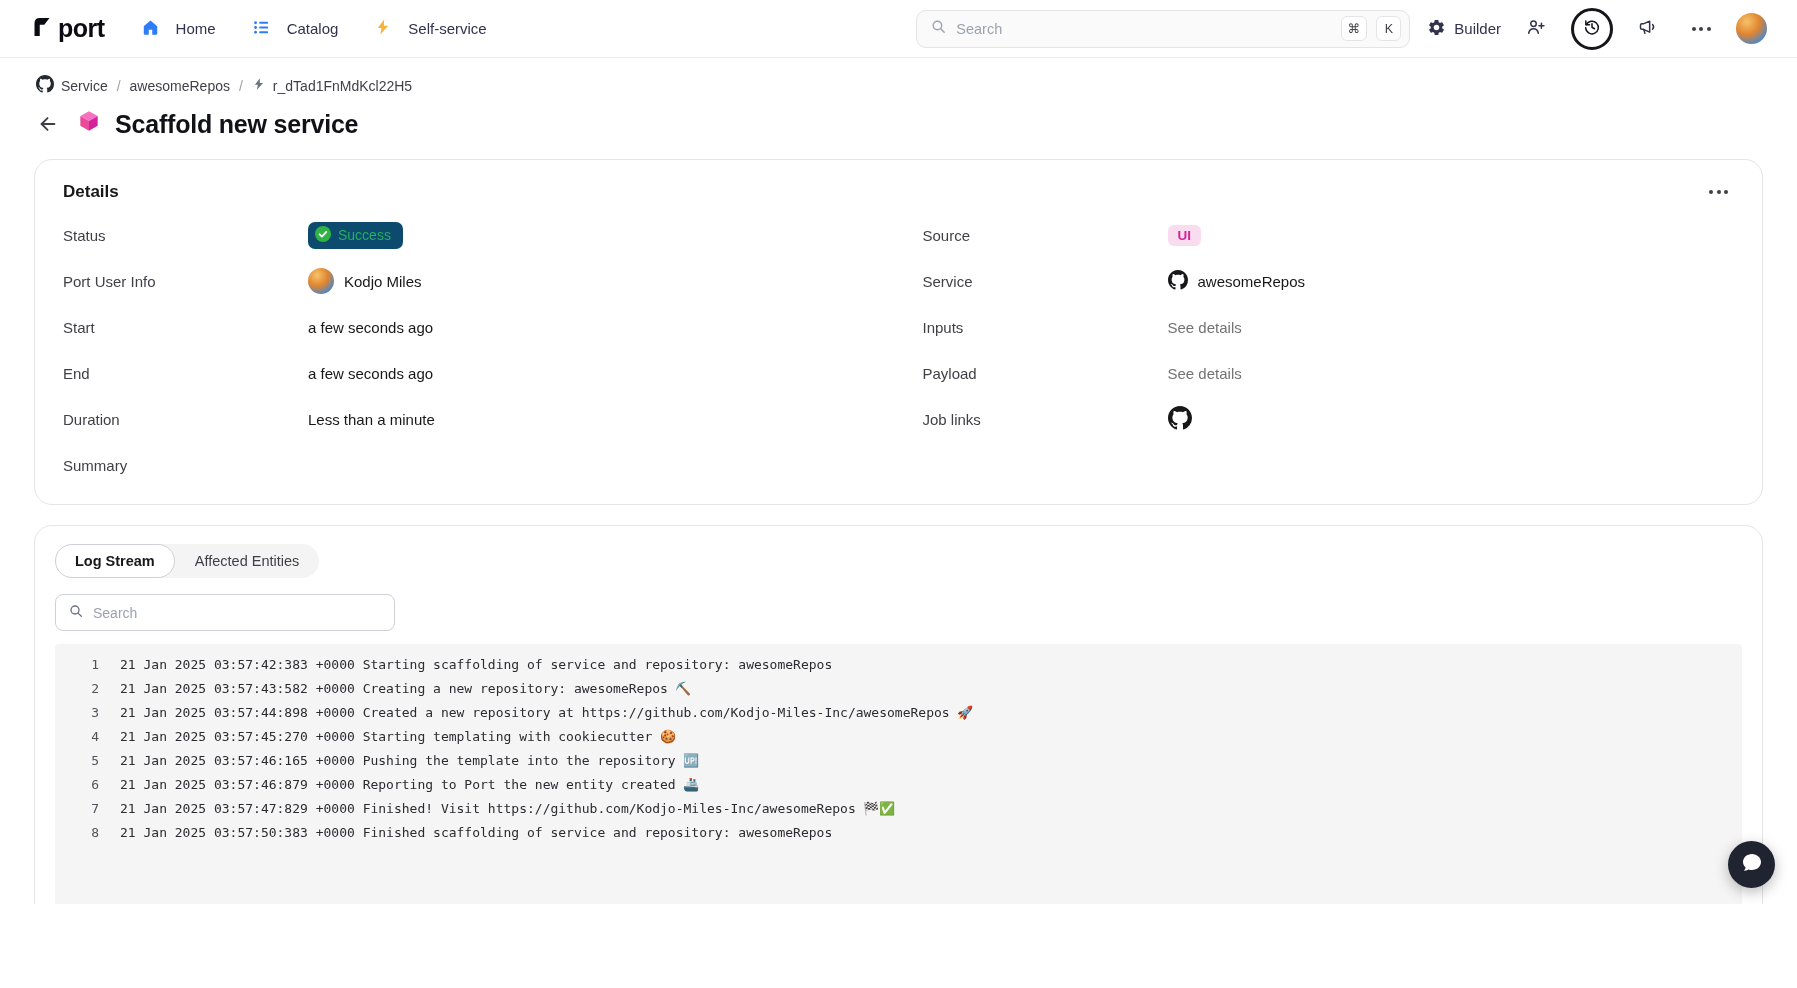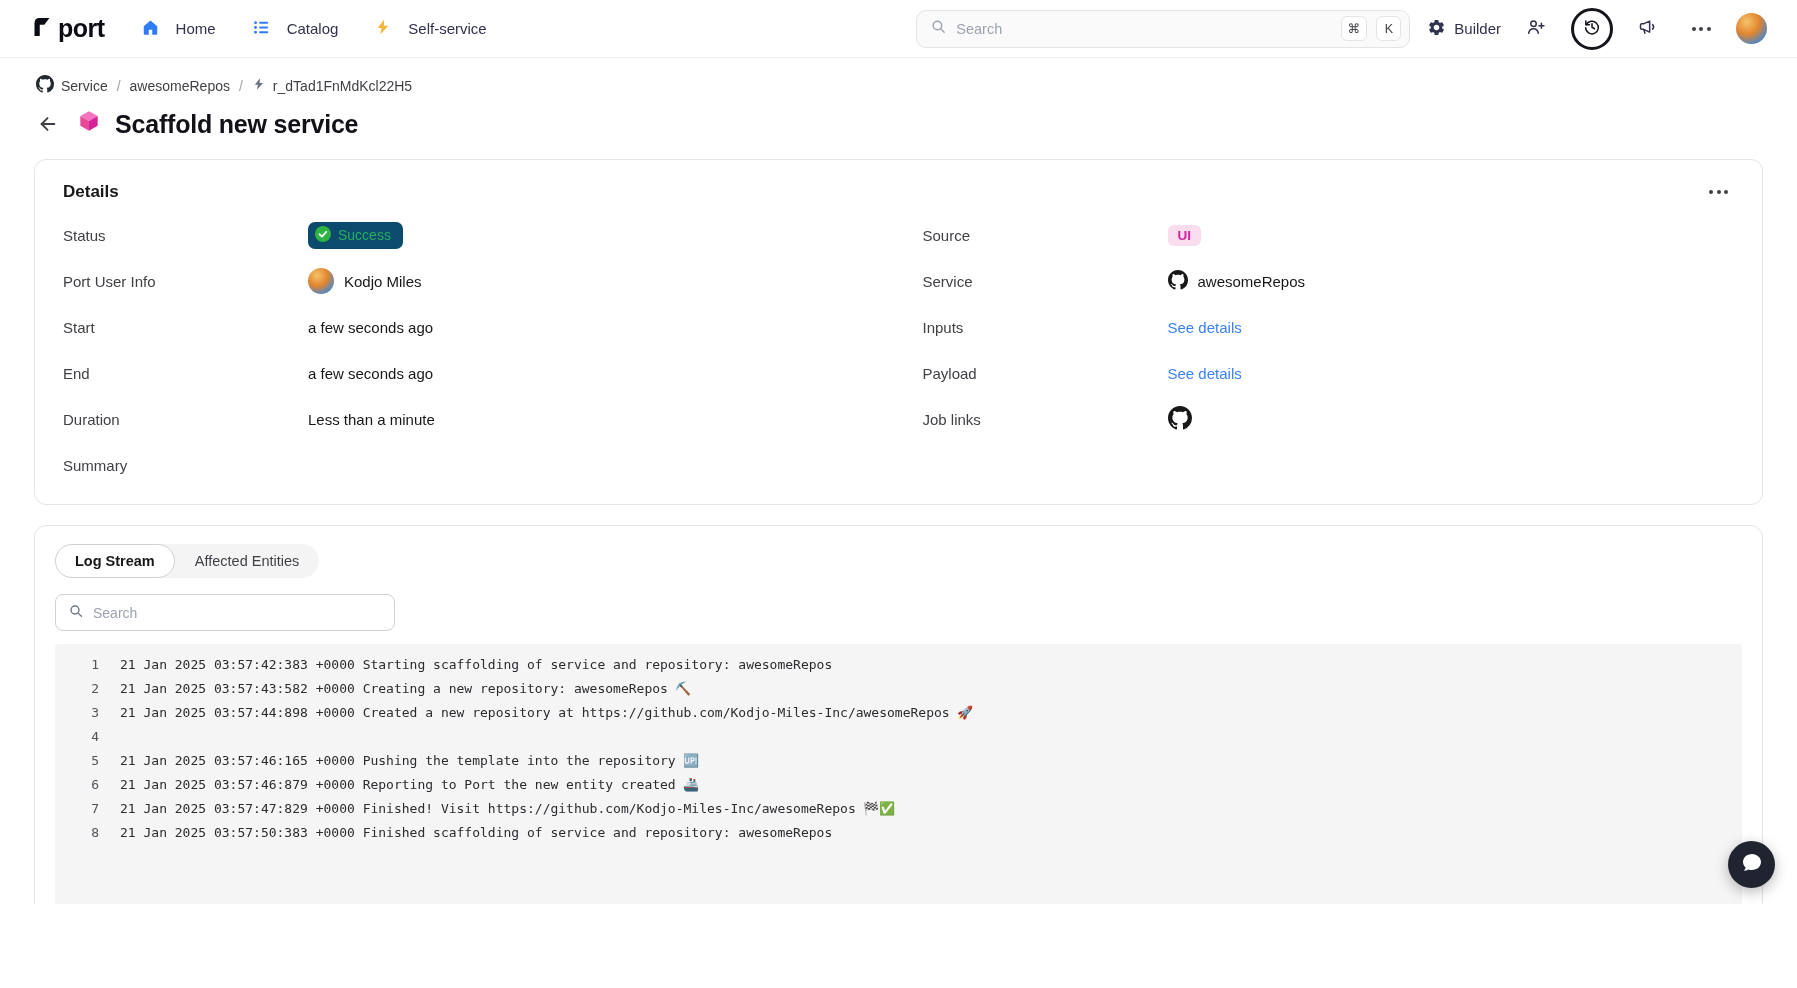--- a/index.html
+++ b/index.html
@@ -41,40 +41,40 @@
 
   
   .breadcrumb { display: flex; align-items: center; gap: 9px; padding: 17px 36px 0; font-size: 14px; color: #3f3f46; }
   .crumb { display: flex; align-items: center; gap: 7px; cursor: pointer; }
   .crumb-sep { color: #a1a1aa; }
   .title-row { display: flex; align-items: center; gap: 13px; padding: 13px 33px 0; }
   .back-btn { display: flex; align-items: center; justify-content: center; width: 30px; height: 30px; cursor: pointer; background: none; border: none; color: #3f3f46; }
   .page-title { font-size: 25px; font-weight: 600; color: #111118; letter-spacing: -0.2px; }
 
   
-  .card { margin: 20px 34px 0; border: 1px solid #e4e4e7; border-radius: 12px; background: #fff; }
+  .card { margin: 20px 34px 0; border: 1px solid #e4e4e7; border-radius: 18px; background: #fff; }
   .details-card { padding: 22px 28px 16px; }
   .card-head { display: flex; justify-content: space-between; align-items: center; margin-bottom: 10px; }
   .card-title { font-size: 17px; font-weight: 700; color: #18181b; }
   .more-btn { background: none; border: none; cursor: pointer; padding: 6px; }
 
   .details-grid { display: grid; grid-template-columns: 1fr 1fr; column-gap: 48px; }
   .d-row { display: flex; align-items: center; min-height: 46px; }
   .d-label { width: 245px; flex-shrink: 0; font-size: 15px; color: #3f3f46; }
   .d-value { font-size: 15px; color: #18181b; display: flex; align-items: center; gap: 10px; }
 
   .badge-success {
     display: inline-flex; align-items: center; gap: 7px; background: #0c4a6e; color: #27ae60;
     padding: 4px 12px 4px 7px; border-radius: 7px; font-size: 14px; font-weight: 500;
   }
   .badge-ui {
     display: inline-flex; align-items: center; background: #fadcef; color: #d6219c;
     padding: 3px 10px; border-radius: 6px; font-size: 13.5px; font-weight: 600;
   }
-  .link { color: #3b82f6; cursor: pointer; }
+  .link { color: #737373; cursor: pointer; }
   .gh-dark { color: #18181b; }
 
   
   .log-card { padding: 18px 20px 16px; }
   .tabs { display: inline-flex; background: #f4f4f5; border-radius: 18px; align-items: flex-end; }
   .tab { padding: 8px 19px; font-size: 14.5px; color: #3f3f46; cursor: pointer; border-radius: 17px; border: 1px solid transparent; background: transparent; font-family: inherit; }
   .tab.active { background: #fff; border-color: #cfd1d6; font-weight: 700; color: #18181b; }
 
   .log-search {
     margin-top: 16px; display: flex; align-items: center; gap: 9px; width: 340px; height: 37px;
@@ -366,20 +366,21 @@
       <div class="log-line">
           <span class="log-num">2</span>
           <span class="log-text">21 Jan 2025 03:57:43:582 +0000 Creating a new repository: awesomeRepos ⛏️</span>
         </div>
       <div class="log-line">
           <span class="log-num">3</span>
           <span class="log-text">21 Jan 2025 03:57:44:898 +0000 Created a new repository at https://github.com/Kodjo-Miles-Inc/awesomeRepos 🚀</span>
         </div>
       <div class="log-line">
           <span class="log-num">4</span>
+          <span class="log-text">21 Jan 2025 03:57:45:270 +0000 Starting templating with cookiecutter 🍪</span>
         </div>
       <div class="log-line">
           <span class="log-num">5</span>
           <span class="log-text">21 Jan 2025 03:57:46:165 +0000 Pushing the template into the repository 🆙</span>
         </div>
       <div class="log-line">
           <span class="log-num">6</span>
           <span class="log-text">21 Jan 2025 03:57:46:879 +0000 Reporting to Port the new entity created 🚢</span>
         </div>
       <div class="log-line">

